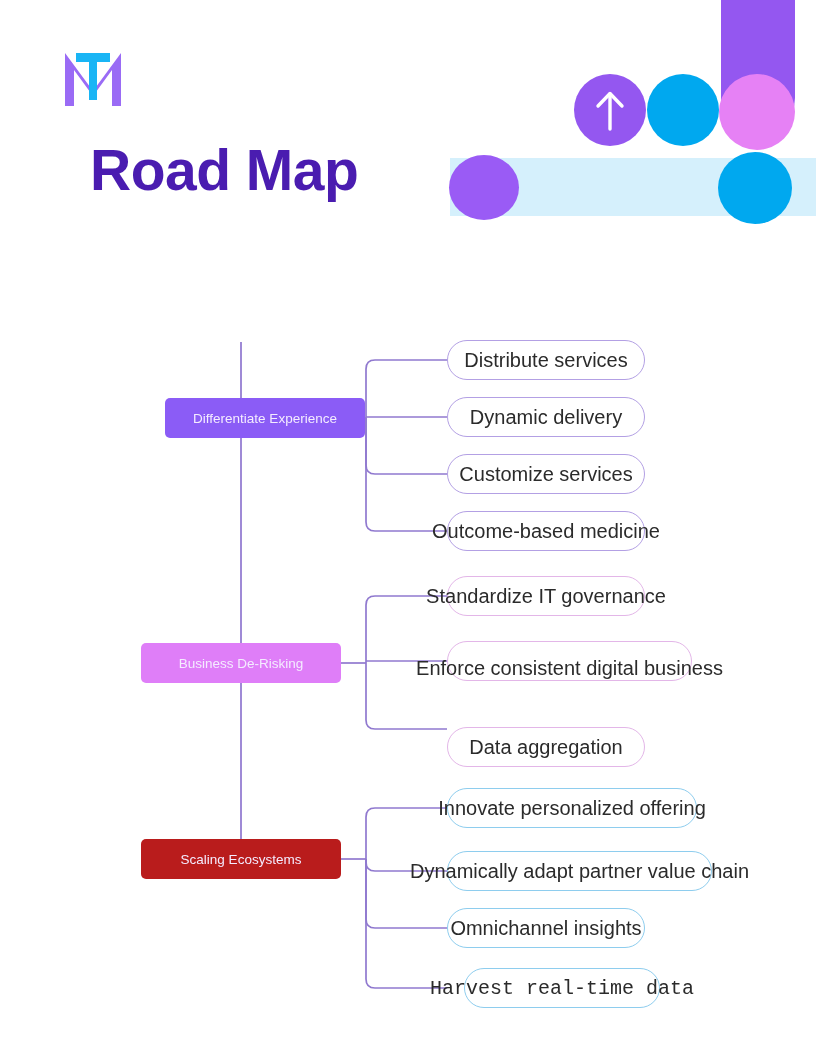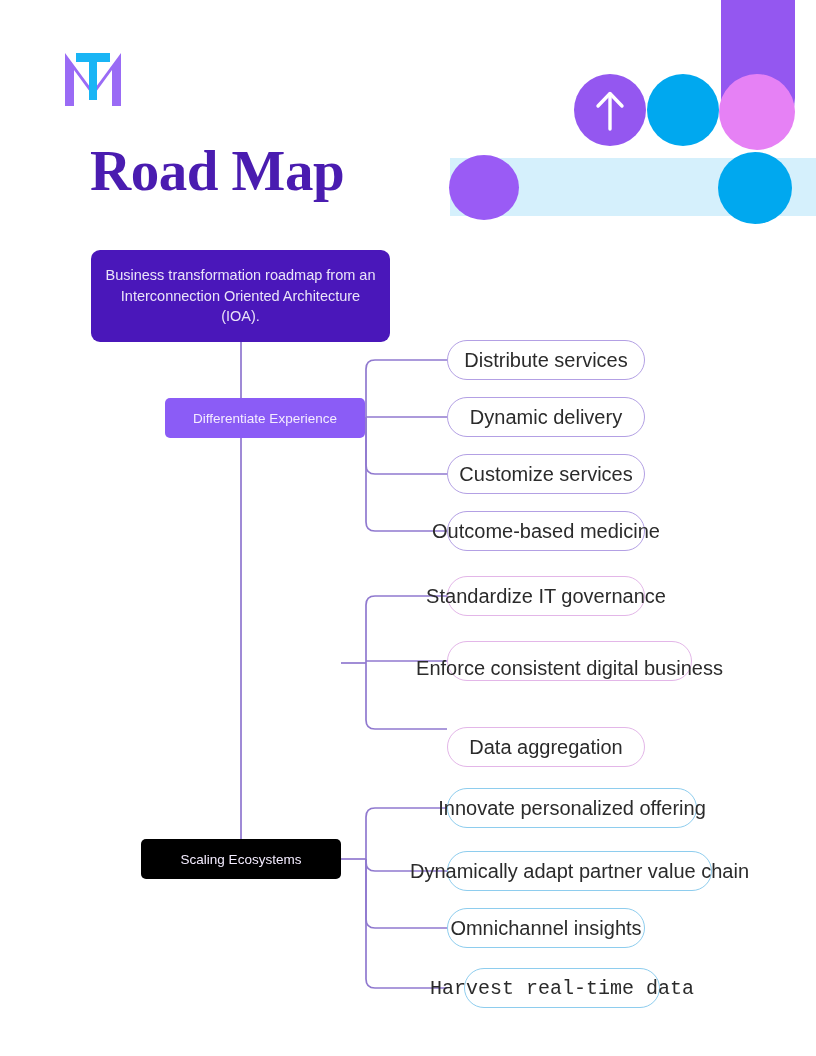--- a/index.html
+++ b/index.html
@@ -170,21 +170,21 @@
   <div class="deco-circle c-purple-bar"></div>
   <div class="deco-circle c-blue-bar"></div>
 
   <div class="logo">
     <svg width="62" height="58" viewBox="0 0 62 58" aria-hidden="true">
       <path d="M3 56 L3 3 L31 41 L59 3 L59 56 L50 56 L50 20 L31 46 L12 20 L12 56 Z" fill="#9a6bf5"></path>
       <path d="M14 3 L48 3 L48 12 L35 12 L35 50 L27 50 L27 12 L14 12 Z" fill="#19b5f5"></path>
     </svg>
   </div>
 
-  <div class="page-title" style="color: rgb(74, 28, 176); font-family: Liberation Serif, serif;">Road Map</div>
+  <div class="page-title" style="color: rgb(74, 28, 176);">Road Map</div>
 
   <div id="diagram">
 
     <svg id="connectors" viewBox="0 0 816 1056">
 
       <path id="spine" d="M241 342 L241 860" stroke="#9f8ad6" stroke-width="2" fill="none"></path>
       <g id="branch-group" fill="none" stroke="#9079cf" stroke-width="1.7">
           <path d="M341 418 L366 418"></path>
           <path d="M366 418 L366 369 Q366 360 375 360 L447 360"></path>
           <path d="M366 417 L447 417"></path>
@@ -195,28 +195,28 @@
           <path d="M366 661 L447 661"></path>
           <path d="M366 663 L366 720 Q366 729 375 729 L447 729"></path>
           <path d="M341 859 L366 859"></path>
           <path d="M366 859 L366 817 Q366 808 375 808 L447 808"></path>
           <path d="M366 859 L366 862 Q366 871 375 871 L447 871"></path>
           <path d="M366 859 L366 919 Q366 928 375 928 L447 928"></path>
           <path d="M366 859 L366 979 Q366 988 375 988 L447 988"></path>
         </g>
     </svg>
 
-    <div class="intro-box" style="background: rgb(74, 23, 186);">
-      <div class="intro-text" style="color: rgb(233, 227, 248);">Business transformation roadmap from an Interconnection Oriented Architecture (IOA).</div>
-    </div>
 
     <div class="section-label lbl-1" style="background: rgb(139, 92, 246); margin-left: 24px;">
       <span>Differentiate Experience</span>
     </div>
-    <div class="section-label lbl-3" style="background: #000000;">
+    <div class="section-label lbl-2" style="background: rgb(223, 126, 248);">
+      <span>Business De-Risking</span>
+    </div>
+    <div class="section-label lbl-3" style="background: #b91c1c;">
       <span>Scaling Ecosystems</span>
     </div>
 
     <div id="pill-layer">
         <div class="pill tone-1" style="left: 447px; top: 340px; width: 198px; border-color: rgb(179, 160, 228);">
           <span>Distribute services</span>
         </div>
         <div class="pill tone-1" style="left: 447px; top: 397px; width: 198px; border-color: rgb(179, 160, 228);">
           <span>Dynamic delivery</span>
         </div>

